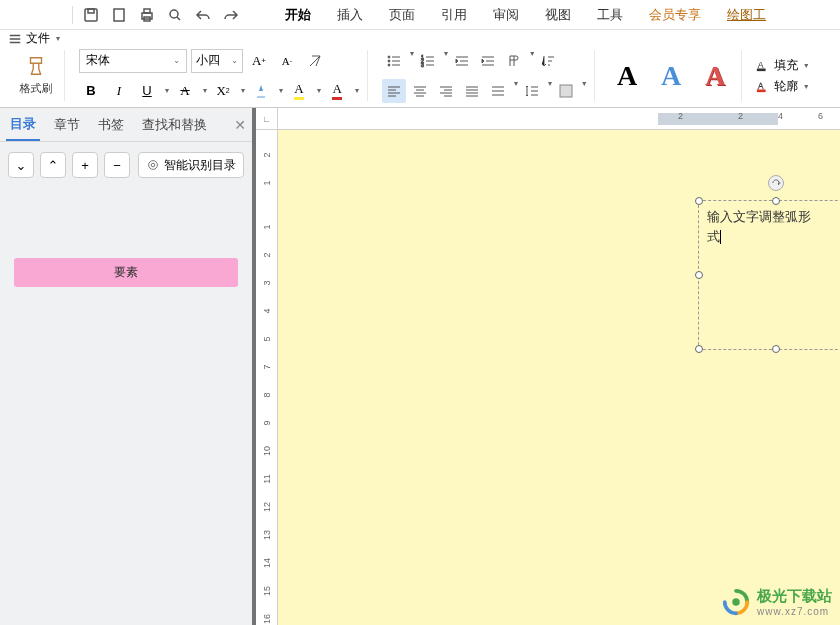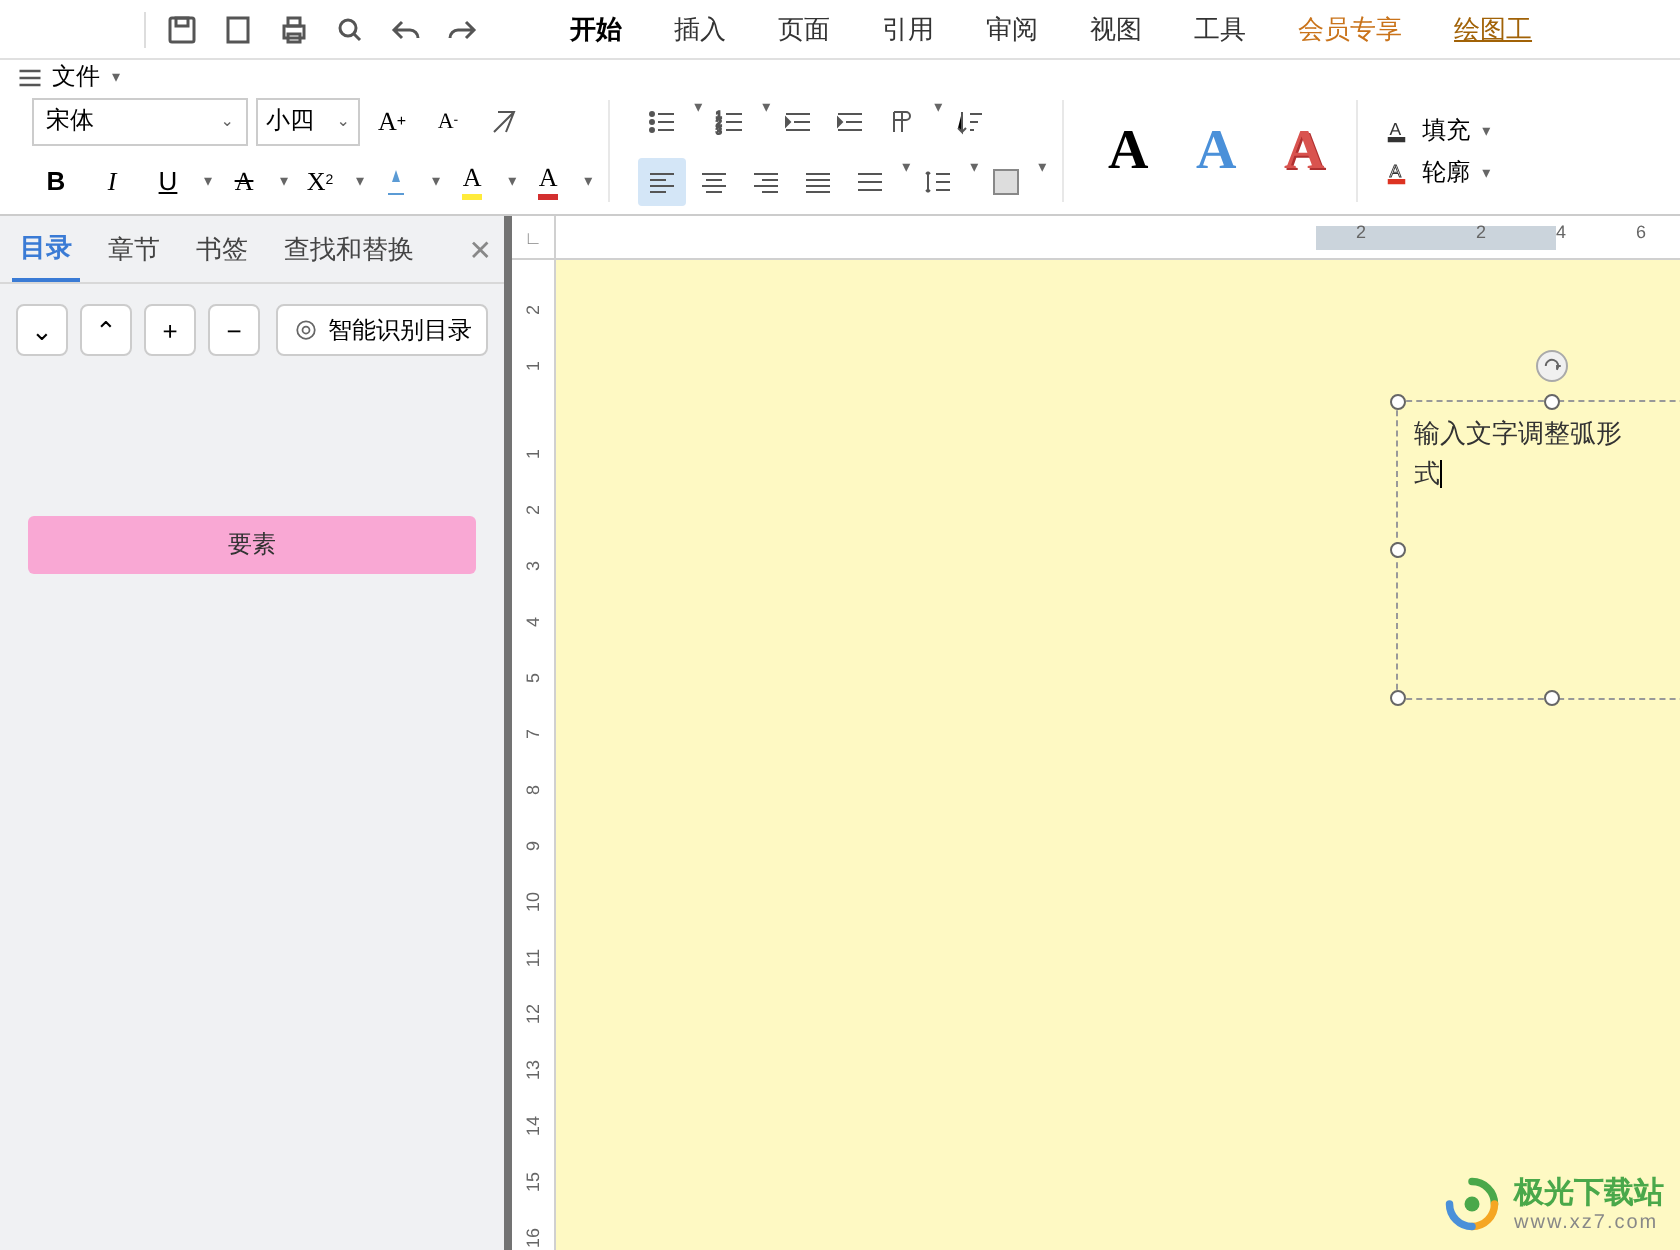--- a/index.html
+++ b/index.html
@@ -133,20 +133,29 @@
     <div class="menu-tab">审阅</div>
     <div class="menu-tab">视图</div>
     <div class="menu-tab">工具</div>
     <div class="menu-tab vip">会员专享</div>
     <div class="menu-tab link">绘图工</div>
   </div>
 </div>
 
 <div class="ribbon">
   <div class="ribbon-group">
+    <div class="format-brush">
+      <svg viewBox="0 0 24 24" fill="none" stroke="#c08040" stroke-width="1.5">
+          <path d="M6 3h12v6H6z"></path>
+          <path d="M9 9v6l-2 6h10l-2-6V9"></path>
+        </svg>
+      <span class="format-brush-label">格式刷</span>
+    </div>
+  </div>
+  <div class="ribbon-group">
     <div class="font-section">
       <div class="font-row">
         <div class="font-name">
           <span>宋体</span>
           <span class="dd-arrow">⌄</span>
         </div>
         <div class="font-size">
           <span>小四</span>
           <span class="dd-arrow">⌄</span>
         </div>

